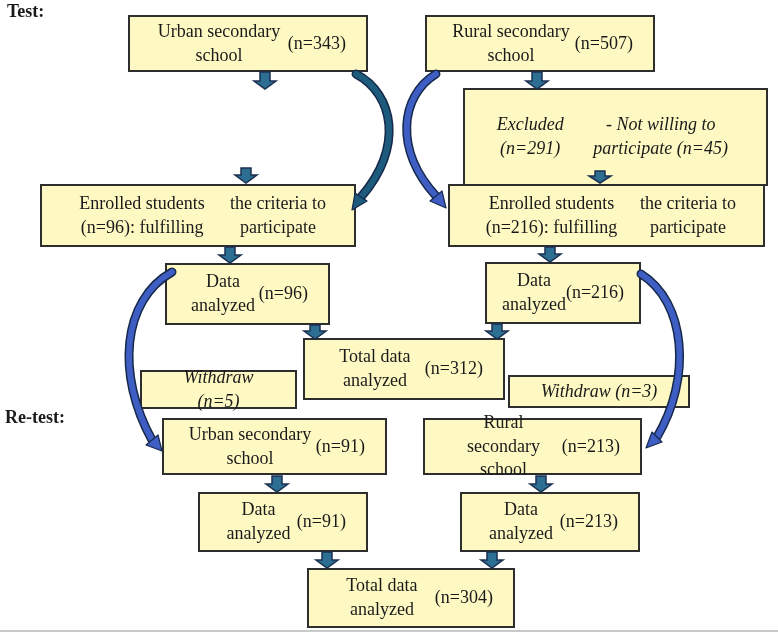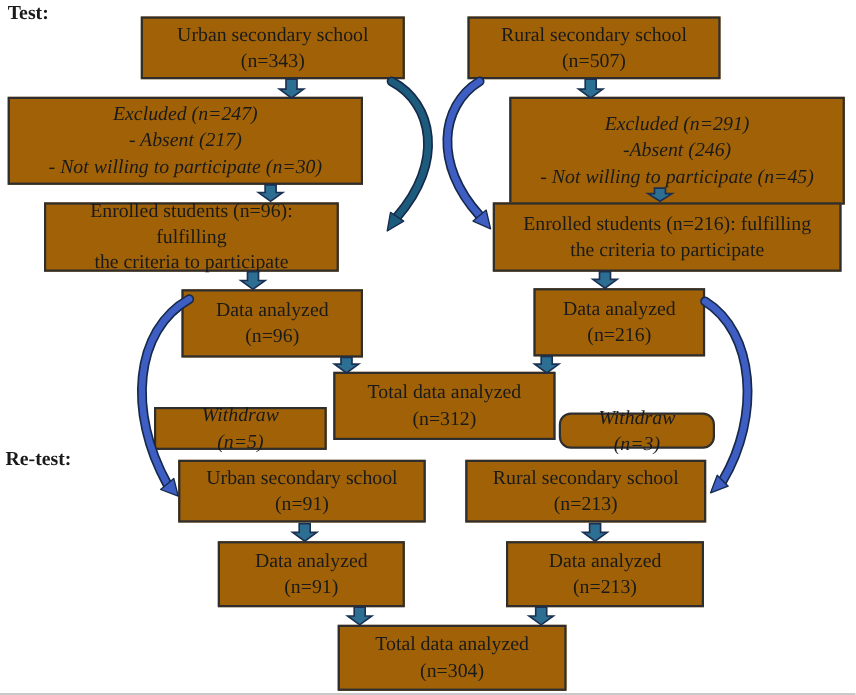--- a/index.html
+++ b/index.html
@@ -8,24 +8,24 @@
     width: 778px;
     height: 632px;
     background: #ffffff;
     font-family: "Liberation Serif", serif;
     color: #1a1a1a;
     overflow: hidden;
   }
   .box {
     position: absolute;
     box-sizing: border-box;
-    background: #a16207;
+    background: #fef9c3;
     border: 2px solid #2e2e2e;
     display: flex;
-    flex-direction: column;
+    flex-direction: row;
     justify-content: center;
     align-items: center;
     text-align: center;
     font-size: 18px;
     line-height: 1.32;
     padding: 2px 20px;
   }
   .italic { font-style: italic; }
   .phase-label {
     position: absolute;
@@ -60,33 +60,27 @@
   <div class="box" style="left:128px; top:15px; width:240px; height:57px;">
     <span>Urban secondary school</span>
     <span>(n=343)</span>
   </div>
 
   <div class="box" style="left:425px; top:15px; width:230px; height:57px;">
     <span>Rural secondary school</span>
     <span>(n=507)</span>
   </div>
 
-  <div class="box italic" style="left:7px; top:88px; width:323px; height:80px;">
-    <span>Excluded (n=247)</span>
-    <span>- Absent (217)</span>
-    <span>- Not willing to participate (n=30)</span>
-  </div>
 
   <div class="box italic" style="left:463px; top:88px; width:305px; height:98px;">
     <span>Excluded (n=291)</span>
-    <span>-Absent (246)</span>
     <span>- Not willing to participate (n=45)</span>
   </div>
 
-  <div class="box" style="left:40px; top:184px; width:268px; height:63px;">
+  <div class="box" style="left:40px; top:184px; width:316px; height:63px;">
     <span>Enrolled students (n=96): fulfilling</span>
     <span>the criteria to participate</span>
   </div>
 
   <div class="box" style="left:448px; top:184px; width:317px; height:63px;">
     <span>Enrolled students (n=216): fulfilling</span>
     <span>the criteria to participate</span>
   </div>
 
   <div class="box" style="left:165px; top:263px; width:165px; height:62px;">
@@ -101,21 +95,21 @@
 
   <div class="box" style="left:303px; top:338px; width:202px; height:62px;">
     <span>Total data analyzed</span>
     <span>(n=312)</span>
   </div>
 
   <div class="box italic" style="left:140px; top:370px; width:157px; height:39px;justify-content:center;">
     <span>Withdraw (n=5)</span>
   </div>
 
-  <div class="box italic" style="left:508px; top:375px; width:142px; height:33px;border-radius:11px;">
+  <div class="box italic" style="left:508px; top:375px; width:182px; height:33px;">
     <span>Withdraw (n=3)</span>
   </div>
 
   <div class="box" style="left:162px; top:418px; width:225px; height:57px;">
     <span>Urban secondary school</span>
     <span>(n=91)</span>
   </div>
 
   <div class="box" style="left:423px; top:418px; width:219px; height:57px;">
     <span>Rural secondary school</span>

